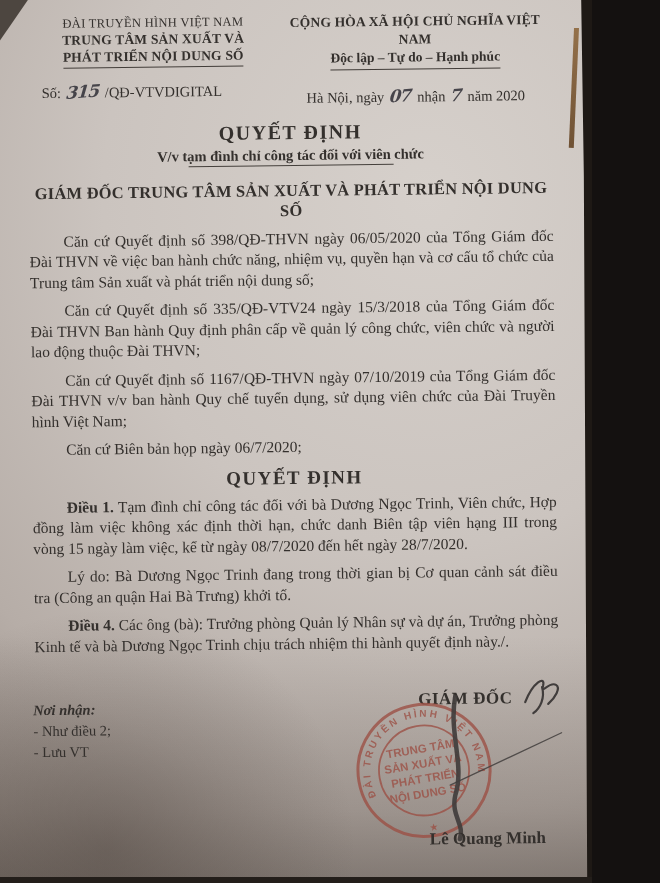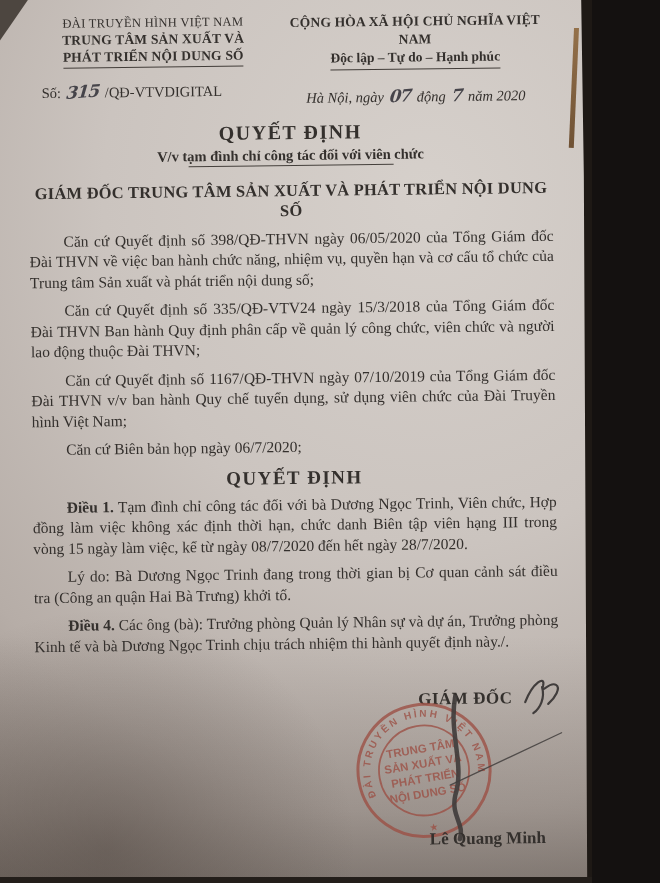--- a/index.html
+++ b/index.html
@@ -13,21 +13,21 @@
       radial-gradient(ellipse 130% 95% at 72% 22%, #d6d0cb 0%, #cbc4bf 42%, #b6ada7 74%, #938982 100%);}
   .corner-tl{position:absolute;left:0;top:0;width:34px;height:46px;background:#4d4640;
     clip-path:polygon(0 0, 82% 0, 0 88%);}
   .edge-right{position:absolute;right:0;top:0;bottom:0;width:24px;background:#1e1915;
     clip-path:polygon(55% 0, 100% 0, 100% 100%, 80% 100%, 66% 20%);}
   .edge-brown{position:absolute;right:13px;top:28px;height:120px;width:5px;
     background:linear-gradient(#94714a,#6f5134);transform:rotate(2.5deg);transform-origin:top center;}
   .edge-bottom{position:absolute;left:0;right:0;bottom:0;height:6px;background:#231e1a;}
   .content{position:absolute;inset:0;color:#34302d;transform:rotate(-0.7deg);}
   .flow{padding:14px 36px 0 32px;}
-  .i{font-style:italic;}
+  .i{}
   .header{display:flex;}
   .header-left{width:252px;text-align:center;line-height:1.25;}
   .hl1{font-size:12.5px;letter-spacing:.3px;}
   .hl2{font-size:13.5px;font-weight:bold;letter-spacing:.2px;}
   .u-span{display:inline-block;border-bottom:1.5px solid #423d39;padding-bottom:2px;}
   .doc-number{margin-top:13px;font-size:14.5px;text-align:left;padding-left:14px;}
   .header-right{flex:1;text-align:center;line-height:1.3;}
   .hr1{font-size:13.5px;font-weight:bold;letter-spacing:.2px;}
   .hr2{font-size:13.5px;font-weight:bold;margin-top:1px;}
   .date-line{margin-top:15px;font-size:14.5px;}
@@ -74,21 +74,21 @@
             <span class="hand">315</span>
             <span>/QĐ-VTVDIGITAL</span>
           </div>
         </div>
         <div class="header-right">
           <div class="hr1">CỘNG HÒA XÃ HỘI CHỦ NGHĨA VIỆT NAM</div>
           <div class="hr2"><span class="u-span">Độc lập – Tự do – Hạnh phúc</span></div>
           <div class="date-line">
             <span class="i">Hà Nội, ngày</span>
             <span class="hand">07</span>
-            <span class="i">động</span>
+            <span class="i">nhận</span>
             <span class="hand">7</span>
             <span class="i">năm 2020</span>
           </div>
         </div>
       </div>
 
       <div class="title-block">
         <div class="doc-title">QUYẾT ĐỊNH</div>
         <div class="doc-sub">V/v tạm đình chỉ công tác đối với viên chức</div>
         <div class="sub-underline"></div>
@@ -101,20 +101,25 @@
       <p class="body-p">Căn cứ Biên bản họp ngày 06/7/2020;</p>
 
       <div class="decision-heading">QUYẾT ĐỊNH</div>
 
       <p class="body-p" style="margin-top:6px;"><span class="lbl">Điều 1.</span> <span>Tạm đình chỉ công tác đối với bà Dương Ngọc Trinh, Viên chức, Hợp đồng làm việc không xác định thời hạn, chức danh Biên tập viên hạng III trong vòng 15 ngày làm việc, kể từ ngày 08/7/2020 đến hết ngày 28/7/2020.</span></p>
       <p class="body-p"><span>Lý do:</span> <span>Bà Dương Ngọc Trinh đang trong thời gian bị Cơ quan cảnh sát điều tra (Công an quận Hai Bà Trưng) khởi tố.</span></p>
       <p class="body-p"><span class="lbl">Điều 4.</span> <span>Các ông (bà): Trưởng phòng Quản lý Nhân sự và dự án, Trưởng phòng Kinh tế và bà Dương Ngọc Trinh chịu trách nhiệm thi hành quyết định này./.</span></p>
     </div>
 
     <div class="footer">
+      <div class="recipients">
+        <div class="rec-title">Nơi nhận:</div>
+        <div>- Như điều 2;</div>
+        <div>- Lưu VT</div>
+      </div>
 
       <div class="signer-title">GIÁM ĐỐC</div>
 
       <svg class="stamp" width="140" height="140" viewBox="0 0 140 140">
         <g fill="none" stroke="#9c4f44">
           <circle cx="70" cy="70" r="66" stroke-width="3"></circle>
           <circle cx="70" cy="70" r="45" stroke-width="1.8"></circle>
         </g>
         <path id="rimPath" d="M 21 93 A 54 54 0 1 1 119 93" fill="none"></path>
         <text font-size="10" font-weight="bold" fill="#9c4f44" letter-spacing="2.5" font-family="Liberation Sans, sans-serif">

